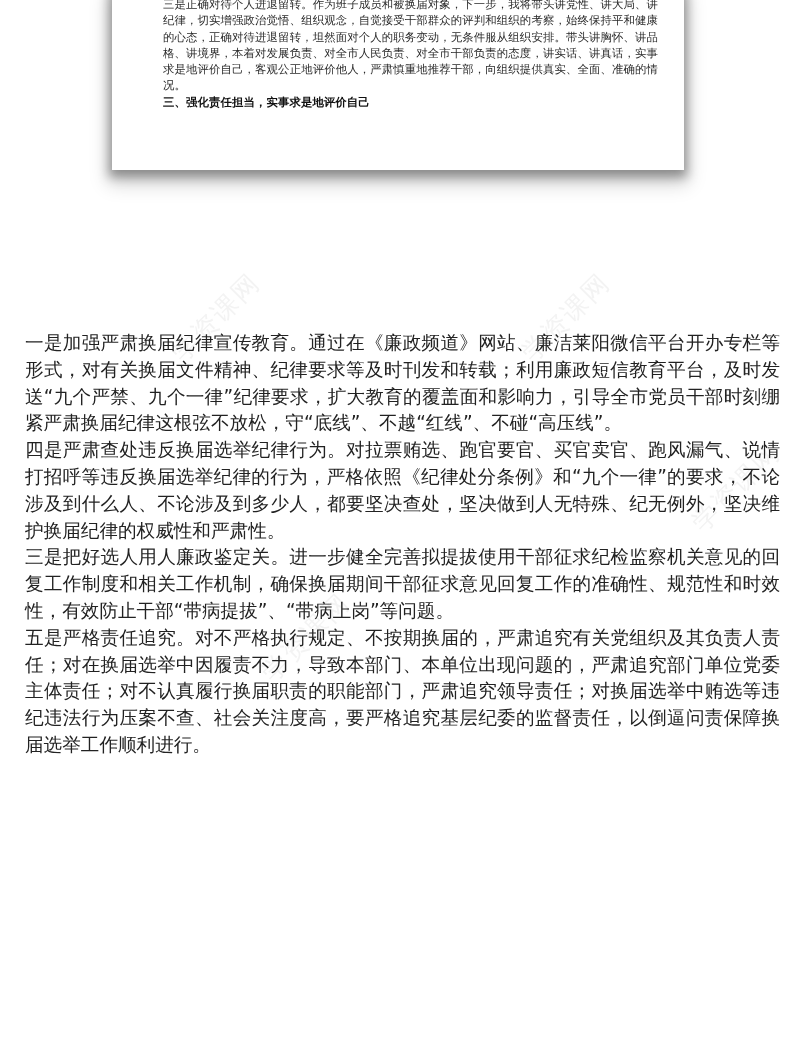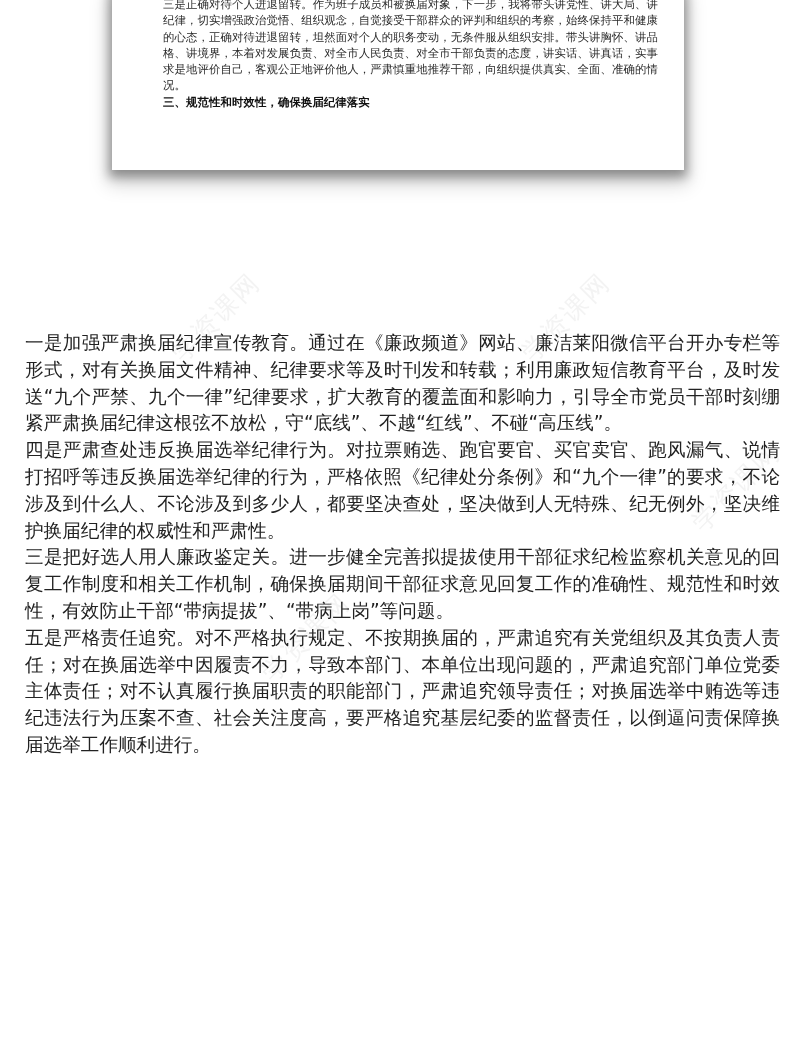--- a/index.html
+++ b/index.html
@@ -74,21 +74,21 @@
 <body>
 
 <div class="watermark" style="left:160px; top:300px;">学资课网</div>
 <div class="watermark" style="left:510px; top:300px;">学资课网</div>
 <div class="watermark" style="left:250px; top:620px;">学资课网</div>
 <div class="watermark" style="left:680px; top:470px;">学资课网</div>
 
 <div class="card-wrap">
   <div class="card-body">
     <p>三是正确对待个人进退留转。作为班子成员和被换届对象，下一步，我将带头讲党性、讲大局、讲纪律，切实增强政治觉悟、组织观念，自觉接受干部群众的评判和组织的考察，始终保持平和健康的心态，正确对待进退留转，坦然面对个人的职务变动，无条件服从组织安排。带头讲胸怀、讲品格、讲境界，本着对发展负责、对全市人民负责、对全市干部负责的态度，讲实话、讲真话，实事求是地评价自己，客观公正地评价他人，严肃慎重地推荐干部，向组织提供真实、全面、准确的情况。</p>
-    <p class="heading">三、规范性和时效性，确保换届纪律落实</p>
+    <p class="heading">三、强化责任担当，实事求是地评价自己</p>
   </div>
 </div>
 
 <div class="article">
   <p>一是加强严肃换届纪律宣传教育。通过在《廉政频道》网站、廉洁莱阳微信平台开办专栏等形式，对有关换届文件精神、纪律要求等及时刊发和转载；利用廉政短信教育平台，及时发送“九个严禁、九个一律”纪律要求，扩大教育的覆盖面和影响力，引导全市党员干部时刻绷紧严肃换届纪律这根弦不放松，守“底线”、不越“红线”、不碰“高压线”。</p>
   <p>四是严肃查处违反换届选举纪律行为。对拉票贿选、跑官要官、买官卖官、跑风漏气、说情打招呼等违反换届选举纪律的行为，严格依照《纪律处分条例》和“九个一律”的要求，不论涉及到什么人、不论涉及到多少人，都要坚决查处，坚决做到人无特殊、纪无例外，坚决维护换届纪律的权威性和严肃性。</p>
   <p>三是把好选人用人廉政鉴定关。进一步健全完善拟提拔使用干部征求纪检监察机关意见的回复工作制度和相关工作机制，确保换届期间干部征求意见回复工作的准确性、规范性和时效性，有效防止干部“带病提拔”、“带病上岗”等问题。</p>
   <p>五是严格责任追究。对不严格执行规定、不按期换届的，严肃追究有关党组织及其负责人责任；对在换届选举中因履责不力，导致本部门、本单位出现问题的，严肃追究部门单位党委主体责任；对不认真履行换届职责的职能部门，严肃追究领导责任；对换届选举中贿选等违纪违法行为压案不查、社会关注度高，要严格追究基层纪委的监督责任，以倒逼问责保障换届选举工作顺利进行。</p>
 </div>
 

